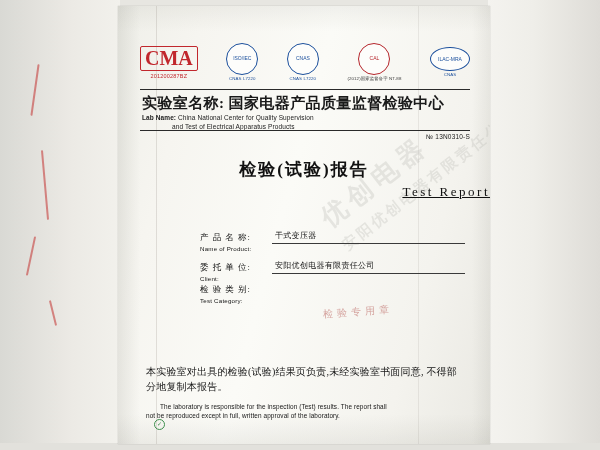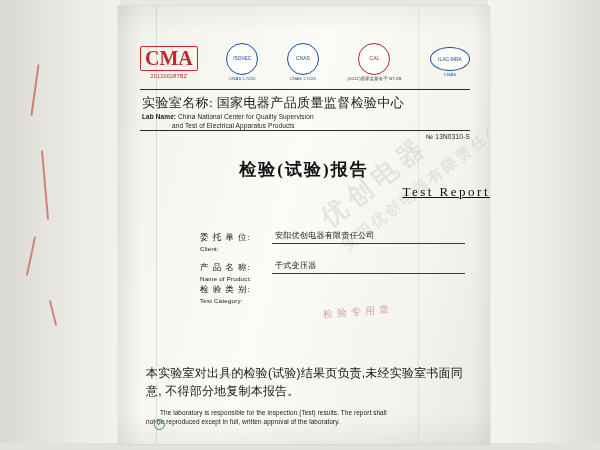--- a/index.html
+++ b/index.html
@@ -161,22 +161,22 @@
   
   .labblock {
     position: absolute;
     left: 24px;
     top: 88px;
     width: 330px;
     color: #1a1a1a;
   }
   .lab-line1 {
     font-family: "Liberation Serif", serif;
-    font-size: 13px;
-    font-weight: normal;
+    font-size: 15px;
+    font-weight: bold;
     letter-spacing: 0.4px;
     white-space: nowrap;
   }
   .lab-en {
     font-size: 6.5px;
     line-height: 1.35;
     margin-top: 1px;
     letter-spacing: 0.1px;
   }
   .lab-en .lbl { font-weight: bold; }
@@ -267,22 +267,22 @@
   }
 
   
   .notes {
     position: absolute;
     left: 28px;
     top: 358px;
     width: 318px;
   }
   .note-cn {
-    font-family: Liberation Sans, sans-serif;
-    font-size: 12px;
+    font-family: Liberation Serif, serif;
+    font-size: 10px;
     line-height: 1.5;
     color: #161616;
     letter-spacing: 0.2px;
   }
   .note-en {
     margin-top: 8px;
     font-size: 6.4px;
     line-height: 1.45;
     color: #161616;
     letter-spacing: 0.1px;
@@ -432,41 +432,41 @@
     </div>
 
     <div class="title-cn">检验(试验)报告</div>
     <div class="title-en">Test    Report</div>
 
     <div class="fields">
 
       <div class="field">
         <div class="f-row">
           <div class="lbl-wrap">
+            <div class="f-cn">产 品 名 称:</div>
+          </div>
+          <div class="val-wrap">
+            <span class="f-val">干式变压器</span>
+          </div>
+        </div>
+        <div class="f-en">Name of Product:</div>
+      </div>
+
+      <div class="field">
+        <div class="f-row">
+          <div class="lbl-wrap">
             <div class="f-cn">委 托 单 位:</div>
           </div>
           <div class="val-wrap">
             <span class="f-val">安阳优创电器有限责任公司</span>
           </div>
         </div>
         <div class="f-en">Client:</div>
       </div>
 
-      <div class="field">
-        <div class="f-row">
-          <div class="lbl-wrap">
-            <div class="f-cn">产 品 名 称:</div>
-          </div>
-          <div class="val-wrap">
-            <span class="f-val">干式变压器</span>
-          </div>
-        </div>
-        <div class="f-en">Name of Product:</div>
-      </div>
-
 
       <div class="field">
         <div class="f-row">
           <div class="lbl-wrap">
             <div class="f-cn">检 验 类 别:</div>
           </div>
         </div>
         <div class="f-en">Test Category:</div>
       </div>
 

